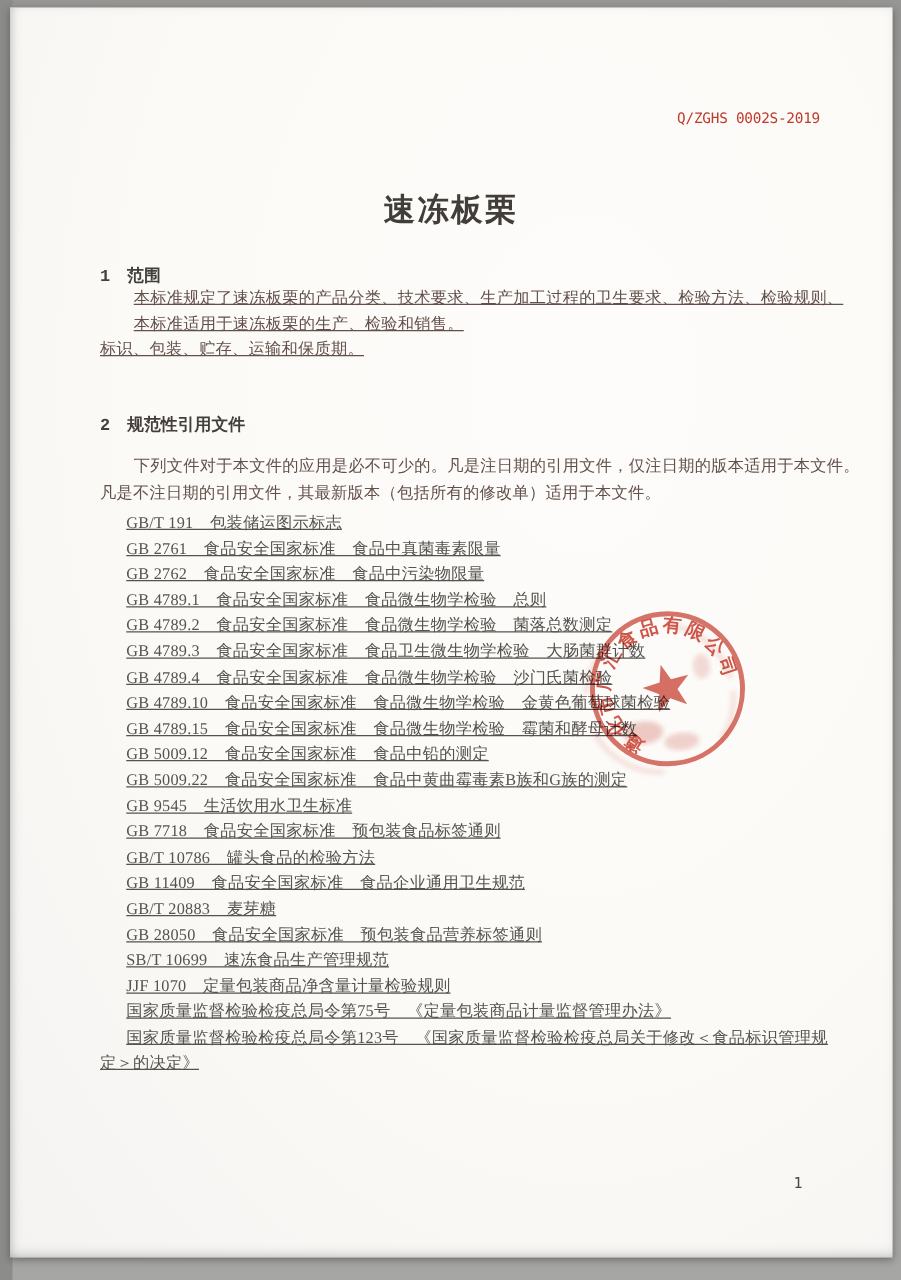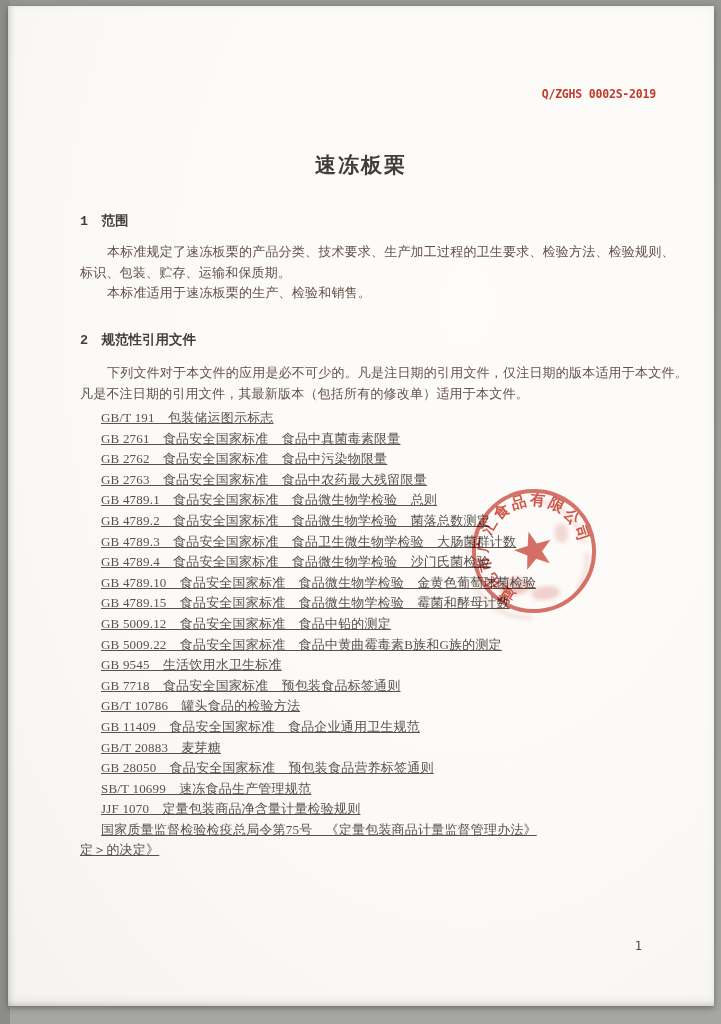--- a/index.html
+++ b/index.html
@@ -15,40 +15,40 @@
   .page{
     position:absolute;left:8px;top:6px;width:706px;height:1000px;
     background:
       radial-gradient(ellipse at 65% 30%, #fdfcfa 0%, #fbfaf7 55%, #f4f3f1 100%);
     box-shadow:0 2px 6px rgba(40,40,40,.45), inset 4px 0 10px -6px rgba(90,90,90,.55), inset 0 -6px 12px -8px rgba(90,90,90,.5);
   }
   .doc-code{
     position:absolute;top:81px;right:58px;
     font-family:"DejaVu Sans Mono", monospace;
     font-size:11.5px;letter-spacing:-.2px;
-    color:#bf3a2b;font-weight:bold;
+    color:#bf3a2b;font-weight:normal;
     white-space:nowrap;
   }
   .doc-title{
     position:absolute;top:145px;left:0;width:100%;margin:0;
     text-align:center;
     font-family:"Liberation Sans", sans-serif;
-    font-size:21px;font-weight:600;letter-spacing:2px;
+    font-size:25px;font-weight:600;letter-spacing:2px;
     color:#403d3a;
   }
   .sec-heading{
     position:absolute;left:72px;
     font-family:Liberation Mono, monospace;
     font-size:13.5px;font-weight:bold;
     color:#433f3c;white-space:nowrap;
   }
   .sec1{top:206px;}
   .sec2{top:325px;}
   .para{position:absolute;left:72px;right:46px;}
-  .scope-para{top:236px;color:#64504b;}
+  .scope-para{top:222px;color:#64504b;text-decoration:underline;}
   .refs-intro{top:357px;color:#64504b;}
   .line{
     font-size:13px;line-height:20.5px;
     white-space:nowrap;
     letter-spacing:.2px;
   }
   .ind{text-indent:27px;}
   .ref-list{position:absolute;left:72px;right:30px;top:402px;color:#56524f;text-decoration:underline;}
   .ref-list .line{line-height:20.6px;}
   .ref-item{padding-left:21px;}
@@ -77,53 +77,53 @@
 <div class="page">
 
   <div class="doc-code">Q/ZGHS 0002S-2019</div>
 
   <h1 class="doc-title">速冻板栗</h1>
 
   <div class="sec-heading sec1">1　范围</div>
 
   <div class="para scope-para">
     <div class="line ind">本标准规定了速冻板栗的产品分类、技术要求、生产加工过程的卫生要求、检验方法、检验规则、</div>
+    <div class="line ind">本标准适用于速冻板栗的生产、检验和销售。</div>
     <div class="line">标识、包装、贮存、运输和保质期。</div>
-    <div class="line ind">本标准适用于速冻板栗的生产、检验和销售。</div>
   </div>
 
   <div class="sec-heading sec2">2　规范性引用文件</div>
 
   <div class="para refs-intro">
     <div class="line ind">下列文件对于本文件的应用是必不可少的。凡是注日期的引用文件，仅注日期的版本适用于本文件。</div>
     <div class="line">凡是不注日期的引用文件，其最新版本（包括所有的修改单）适用于本文件。</div>
   </div>
 
   <div class="ref-list">
     <div class="line ref-item">GB/T 191　包装储运图示标志</div>
     <div class="line ref-item">GB 2761　食品安全国家标准　食品中真菌毒素限量</div>
     <div class="line ref-item">GB 2762　食品安全国家标准　食品中污染物限量</div>
-    <div class="line ref-item">GB 2763　食品安全国家标准　食品中农药最大残留限量</div>
     <div class="line ref-item">GB 4789.1　食品安全国家标准　食品微生物学检验　总则</div>
     <div class="line ref-item">GB 4789.2　食品安全国家标准　食品微生物学检验　菌落总数测定</div>
     <div class="line ref-item">GB 4789.3　食品安全国家标准　食品卫生微生物学检验　大肠菌群计数</div>
     <div class="line ref-item">GB 4789.4　食品安全国家标准　食品微生物学检验　沙门氏菌检验</div>
     <div class="line ref-item">GB 4789.10　食品安全国家标准　食品微生物学检验　金黄色葡萄球菌检验</div>
     <div class="line ref-item">GB 4789.15　食品安全国家标准　食品微生物学检验　霉菌和酵母计数</div>
     <div class="line ref-item">GB 5009.12　食品安全国家标准　食品中铅的测定</div>
     <div class="line ref-item">GB 5009.22　食品安全国家标准　食品中黄曲霉毒素B族和G族的测定</div>
     <div class="line ref-item">GB 9545　生活饮用水卫生标准</div>
     <div class="line ref-item">GB 7718　食品安全国家标准　预包装食品标签通则</div>
     <div class="line ref-item">GB/T 10786　罐头食品的检验方法</div>
     <div class="line ref-item">GB 11409　食品安全国家标准　食品企业通用卫生规范</div>
     <div class="line ref-item">GB/T 20883　麦芽糖</div>
     <div class="line ref-item">GB 28050　食品安全国家标准　预包装食品营养标签通则</div>
     <div class="line ref-item">SB/T 10699　速冻食品生产管理规范</div>
     <div class="line ref-item">JJF 1070　定量包装商品净含量计量检验规则</div>
     <div class="line ref-item">国家质量监督检验检疫总局令第75号　《定量包装商品计量监督管理办法》</div>
+    <div class="line ref-item">国家质量监督检验检疫总局令第123号　《国家质量监督检验检疫总局关于修改＜食品标识管理规</div>
     <div class="line">定＞的决定》</div>
   </div>
 
   <svg class="stamp" viewBox="0 0 150 150" xmlns="http://www.w3.org/2000/svg">
     <defs>
       <path id="stamp-arc" d="M 35.2 98 A 46 46 0 1 1 114.8 98" fill="none"></path>
       <filter id="smudge-blur">
           <feGaussianBlur stdDeviation="2.2"></feGaussianBlur>
         </filter>
     </defs>

